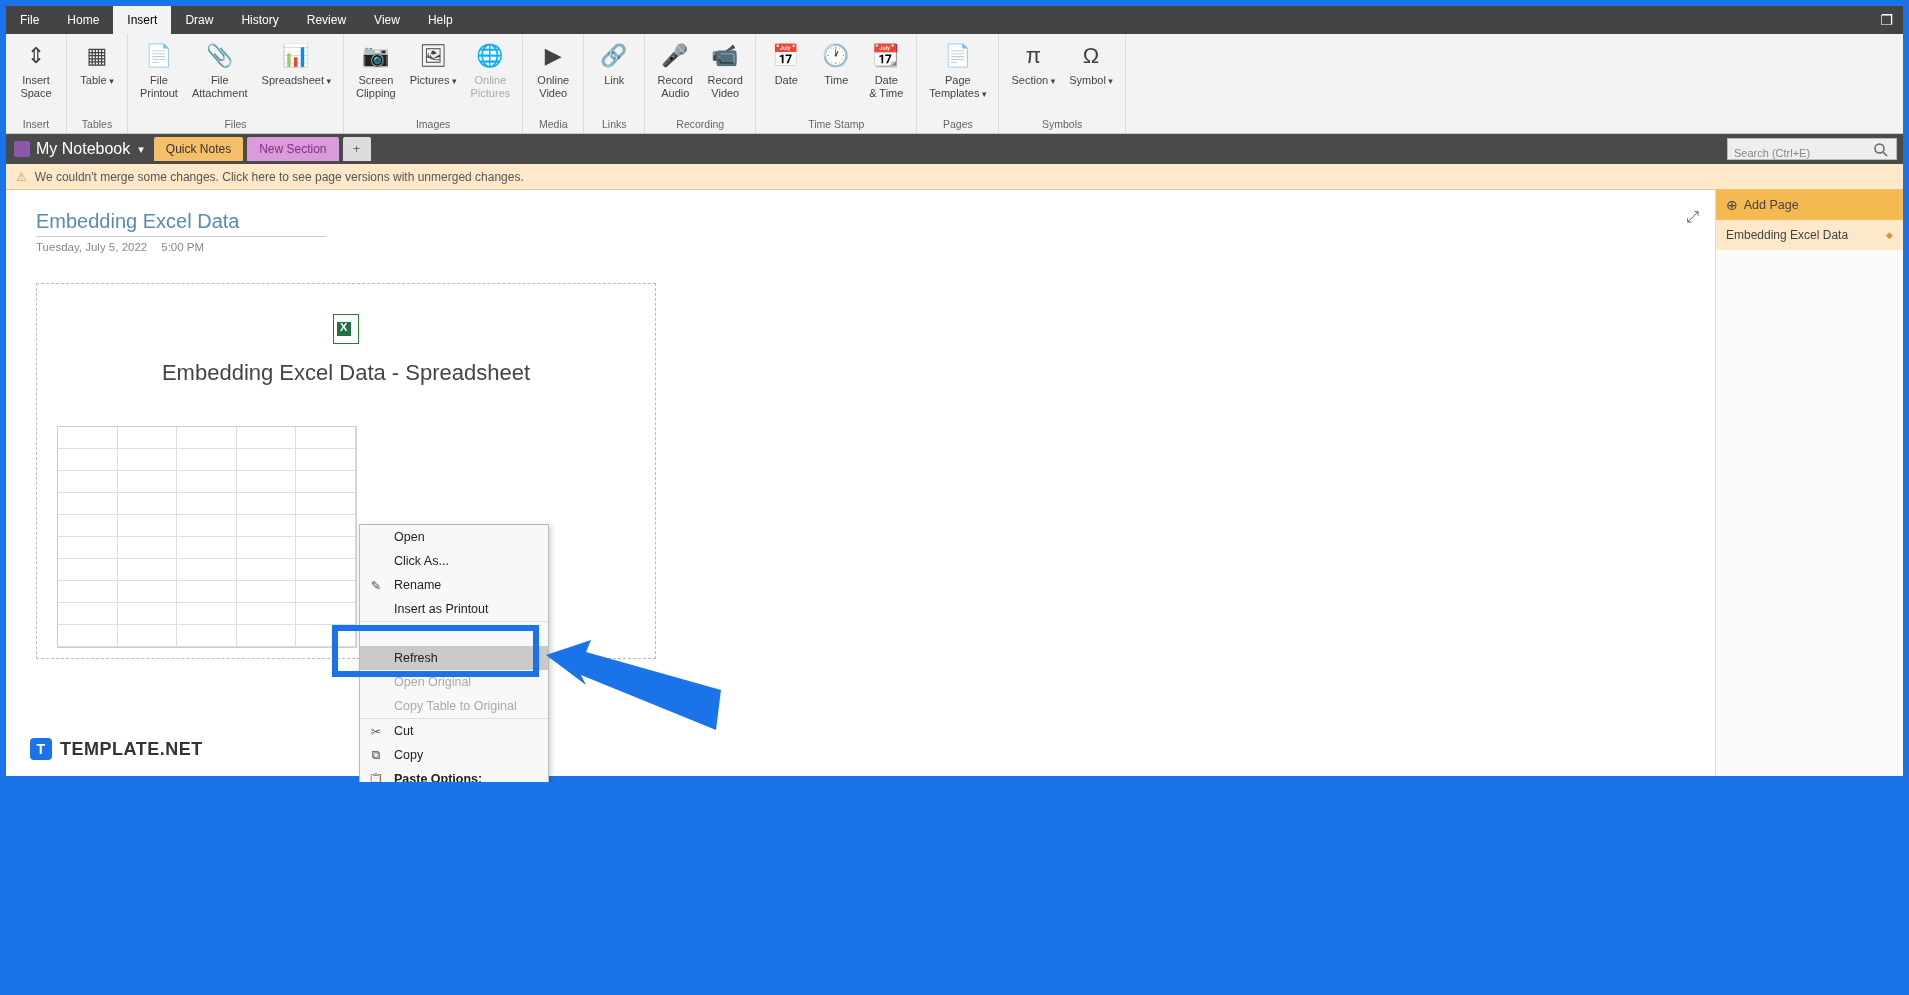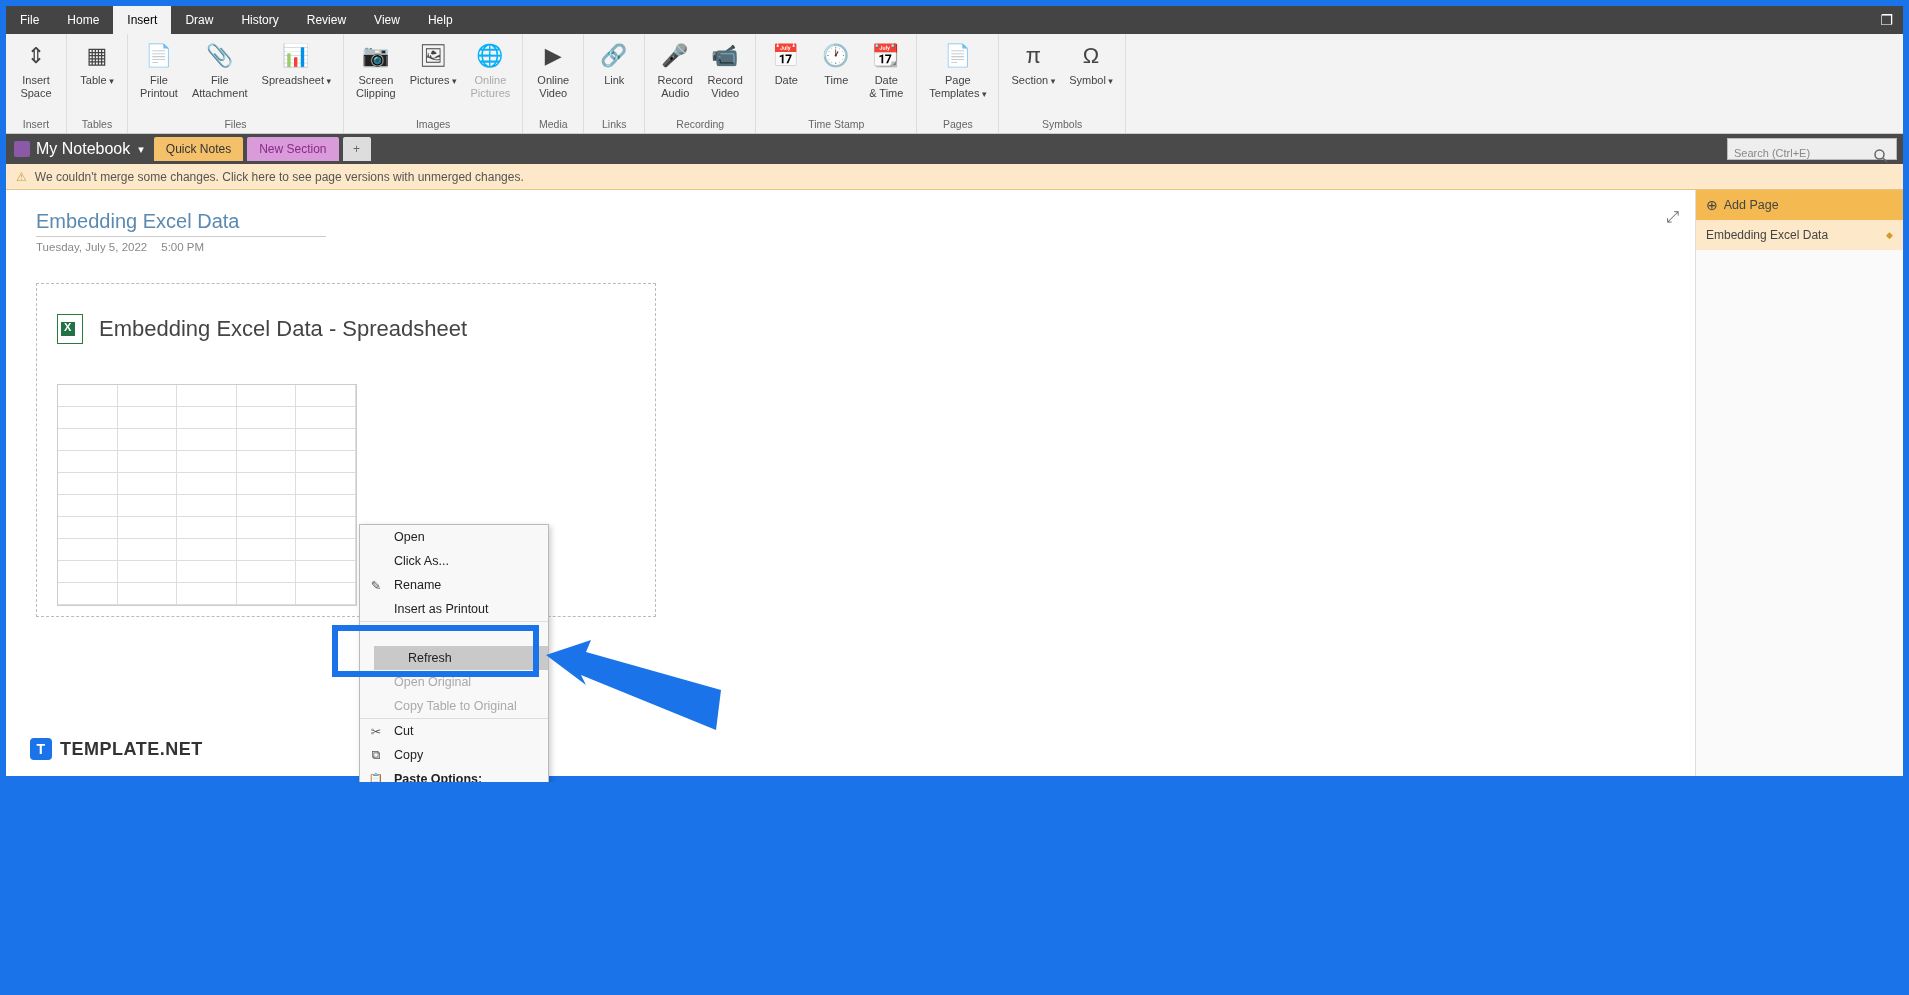--- a/index.html
+++ b/index.html
@@ -20,54 +20,54 @@
 .rgroup-label { font-size: 10.5px; color: #666; padding: 2px 0 3px; }
 .dropdown-arrow::after { content: " ▾"; font-size: 9px; }
 
 .notebook-bar { background: #4a4a4a; height: 30px; display: flex; align-items: center; padding-left: 8px; }
 .nb-name { color: #fff; font-size: 16px; padding: 0 6px; display:flex; align-items:center; gap:4px; }
 .nb-name::after { content: "▾"; font-size: 11px; margin-left: 4px; }
 .tab { height: 24px; padding: 0 12px; display: flex; align-items: center; font-size: 12px; margin-left: 4px; border-radius: 2px 2px 0 0; cursor: pointer; }
 .tab.quick { background: #f5c06a; color: #333; }
 .tab.new { background: #d99bd9; color: #8a2a8a; font-weight: 500; }
 .tab.add { background: #ddd; color: #666; width: 28px; justify-content: center; }
-.search { margin-left: auto; margin-right: 6px; width: 170px; height: 22px; background: #eee; border: 1px solid #bbb; display: flex; align-items: flex-start; padding: 8px 6px; font-size: 11px; color: #888; }
+.search { margin-left: auto; margin-right: 6px; width: 170px; height: 22px; background: #eee; border: 1px solid #bbb; display: flex; align-items: flex-end; padding: 0 6px; font-size: 11px; color: #888; }
 .search svg { margin-left: auto; }
 
 .warning-bar { background: #fde9c9; height: 26px; display: flex; align-items: center; padding: 0 10px; font-size: 12px; color: #555; border-bottom: 1px solid #e5c488; }
 
 .content-area { display: flex; height: calc(100% - 184px); }
 .canvas { flex: 1; background: #fff; padding: 20px 30px; position: relative; }
 .page-title { color: #5b8ab0; font-size: 20px; font-weight: 300; border-bottom: 1px solid #ccc; width: 290px; padding-bottom: 3px; }
 .page-date { color: #888; font-size: 11.5px; margin-top: 4px; display: flex; gap: 14px; }
 .expand-ico { position: absolute; top: 18px; right: 16px; color: #666; font-size: 16px; cursor: pointer; }
 
 .embed-box { border: 1px dashed #bbb; margin-top: 30px; width: 620px; padding: 30px 20px 10px; position: relative; }
-.embed-title { display: flex; align-items: center; gap: 16px; font-size: 22px; font-weight: 300; color: #444; }
+.embed-title { display: flex; align-items: center; gap: 16px; font-size: 22px; font-weight: 300; color: #444; flex-direction: column; }
 .xl-ico { width: 26px; height: 30px; background: #fff; border: 1px solid #2a7a3a; position: relative; }
 .xl-ico::before { content: ""; position: absolute; left: 3px; top: 7px; width: 14px; height: 14px; background: #217346; }
 .xl-ico::after { content: "X"; position: absolute; left: 6px; top: 6px; color: #fff; font-size: 11px; font-weight: bold; }
 
 .sheet { margin-top: 40px; border: 1px solid #ccc; width: 300px; }
 .sheet .row { display: flex; height: 22px; }
 .sheet .cell { flex: 1; border-right: 1px solid #ddd; border-bottom: 1px solid #ddd; }
 
 .ctx-menu { position: absolute; left: 353px; top: 334px; width: 190px; background: #f8f8f8; border: 1px solid #bbb; box-shadow: 2px 2px 6px rgba(0,0,0,.2); font-size: 12.5px; }
 .ctx-item { padding: 5px 10px 5px 34px; position: relative; cursor: pointer; color: #222; }
 .ctx-item.sep { border-bottom: 1px solid #ddd; }
 .ctx-item.disabled { color: #aaa; }
 .ctx-item.bold { font-weight: 600; }
 .ctx-item .mico { position: absolute; left: 8px; top: 4px; width: 16px; height: 16px; display:flex; align-items:center; justify-content:center; color:#555; }
-.ctx-item.highlighted { background: #c9c9c9; margin-left: 14px; }
+.ctx-item.highlighted { background: #c9c9c9; }
 .ctx-hidden { padding: 5px 10px 5px 34px; color: #888; }
 
 .blue-box { position: absolute; left: 326px; top: 435px; width: 207px; height: 52px; border: 6px solid #1a73e8; pointer-events: none; }
 .blue-arrow { position: absolute; left: 540px; top: 450px; pointer-events:none; }
 
-.side-panel { width: 208px; border-left: 1px solid #ddd; background: #fafafa; }
+.side-panel { width: 188px; border-left: 1px solid #ddd; background: #fafafa; }
 .add-page { background: #f5b952; height: 30px; display: flex; align-items: center; padding: 0 10px; font-size: 12.5px; color: #444; gap: 6px; cursor: pointer; }
 .add-page::before { content: "⊕"; font-size: 14px; }
 .page-item { background: #fde9c9; padding: 8px 10px; font-size: 12px; color: #444; display:flex; align-items:center; }
 .page-item::after { content: "◆"; margin-left:auto; color:#d59a2a; font-size:9px; }
 
 .watermark { position: absolute; left: 24px; bottom: 16px; display: flex; align-items: center; gap: 8px; font-weight: 700; font-size: 18px; color: #333; letter-spacing: .5px; }
 .watermark .logo { width: 22px; height: 22px; background: #1a73e8; border-radius: 4px; color:#fff; display:flex; align-items:center; justify-content:center; font-size:14px; }
 
 svg.ico-sm { width: 18px; height: 18px; }
 </style>

